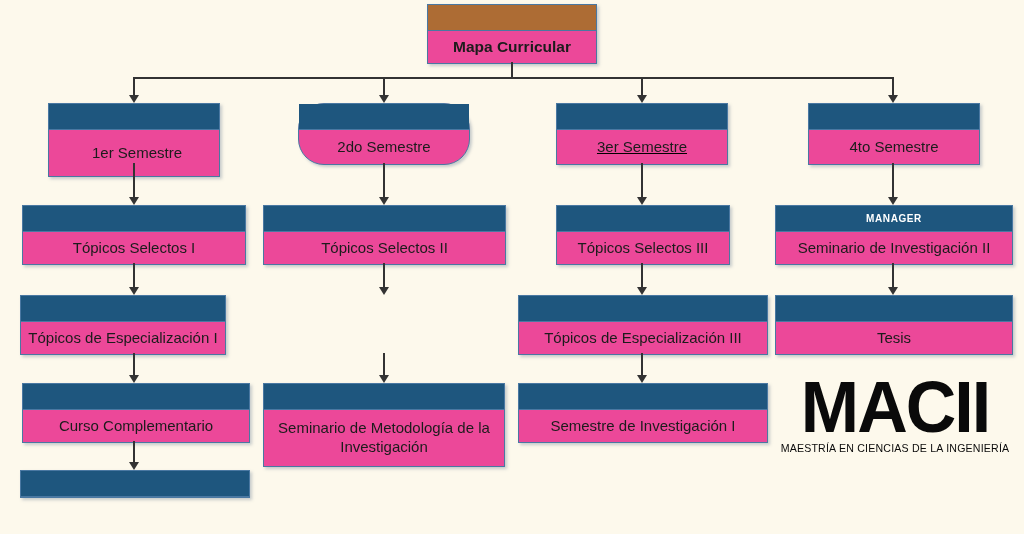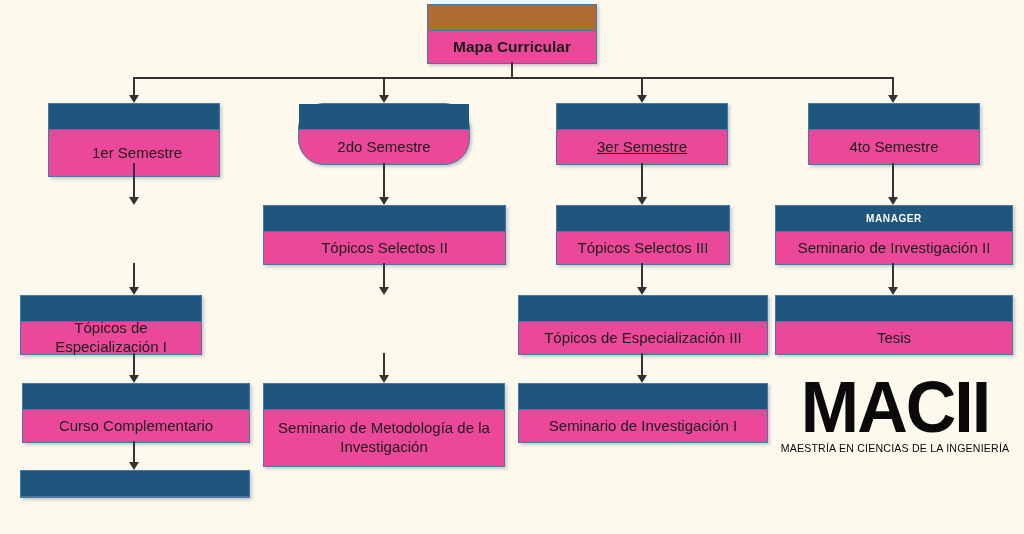--- a/index.html
+++ b/index.html
@@ -102,41 +102,45 @@
   <div class="box" style="left:808px;top:103px;width:172px;">
     <div class="hdr"></div>
     <div class="bdy" style="height:34px;">4to Semestre</div>
   </div>
 
   <div class="arrow" style="left:133px;top:163px;height:34px;"></div>
   <div class="arrow" style="left:383px;top:163px;height:34px;"></div>
   <div class="arrow" style="left:641px;top:163px;height:34px;"></div>
   <div class="arrow" style="left:892px;top:163px;height:34px;"></div>
 
+  <div class="box" style="left:22px;top:205px;width:224px;">
+    <div class="hdr"></div>
+    <div class="bdy" style="height:32px;">Tópicos Selectos I</div>
+  </div>
   <div class="box" style="left:556px;top:205px;width:174px;">
     <div class="hdr"></div>
     <div class="bdy" style="height:32px;">Tópicos Selectos III</div>
   </div>
   <div class="box" style="left:263px;top:205px;width:243px;">
     <div class="hdr"></div>
     <div class="bdy" style="height:32px;">Tópicos Selectos II</div>
   </div>
   <div class="box" style="left:775px;top:205px;width:238px;">
     <div class="hdr">
       <span class="mgr">MANAGER</span>
     </div>
     <div class="bdy" style="height:32px;">Seminario de Investigación II</div>
   </div>
 
   <div class="arrow" style="left:133px;top:263px;height:24px;"></div>
   <div class="arrow" style="left:383px;top:263px;height:24px;"></div>
   <div class="arrow" style="left:641px;top:263px;height:24px;"></div>
   <div class="arrow" style="left:892px;top:263px;height:24px;"></div>
 
-  <div class="box" style="left:20px;top:295px;width:182px;">
+  <div class="box" style="left:20px;top:295px;width:206px;">
     <div class="hdr"></div>
     <div class="bdy" style="height:32px;">Tópicos de Especialización I</div>
   </div>
   <div class="box" style="left:518px;top:295px;width:250px;">
     <div class="hdr"></div>
     <div class="bdy" style="height:32px;">Tópicos de Especialización III</div>
   </div>
   <div class="box" style="left:775px;top:295px;width:238px;">
     <div class="hdr"></div>
     <div class="bdy" style="height:32px;">Tesis</div>
@@ -149,21 +153,21 @@
   <div class="box" style="left:22px;top:383px;width:228px;">
     <div class="hdr"></div>
     <div class="bdy" style="height:32px;">Curso Complementario</div>
   </div>
   <div class="box" style="left:263px;top:383px;width:242px;">
     <div class="hdr"></div>
     <div class="bdy" style="height:56px;">Seminario de Metodología de la Investigación</div>
   </div>
   <div class="box" style="left:518px;top:383px;width:250px;">
     <div class="hdr"></div>
-    <div class="bdy" style="height:32px;">Seminario de Investigación I</div>
+    <div class="bdy" style="height:32px;">Semestre de Investigación I</div>
   </div>
 
   <div class="arrow" style="left:133px;top:441px;height:21px;"></div>
 
   <div class="box" style="left:20px;top:470px;width:230px;">
     <div class="hdr"></div>
   </div>
 
   <div class="logo">
     <div class="acr">MACII</div>

